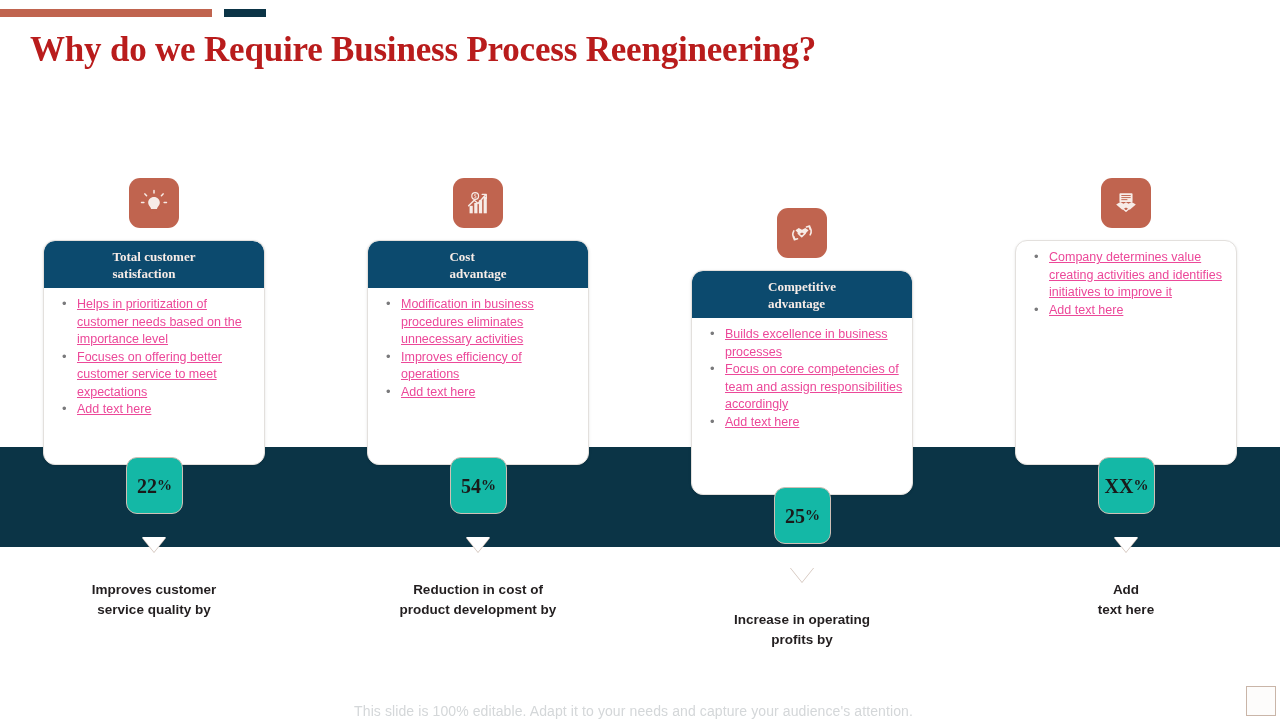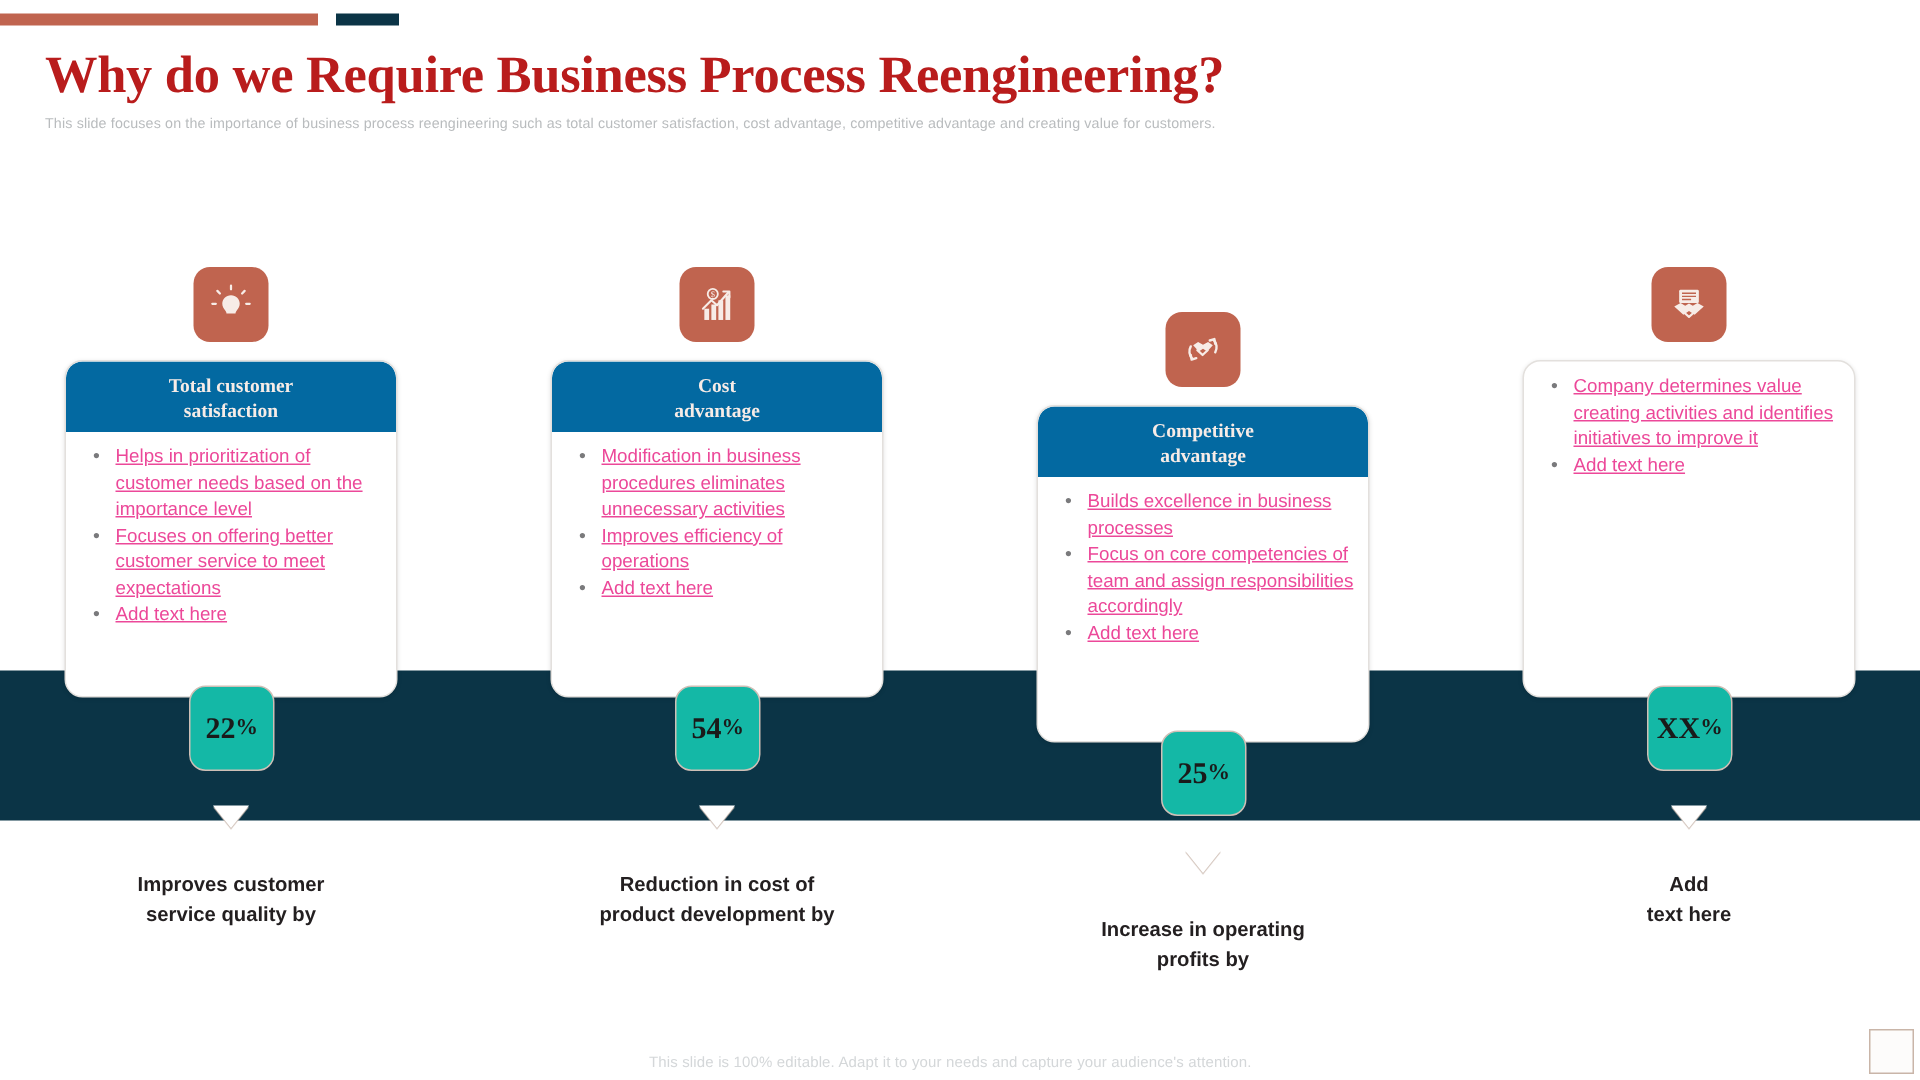--- a/index.html
+++ b/index.html
@@ -105,26 +105,25 @@
     height: 225px;
     background: #ffffff;
     border: 1px solid #e3e0dd;
     border-radius: 12px;
     box-shadow: 0 1px 3px rgba(0,0,0,0.10);
     box-sizing: border-box;
     overflow: hidden;
   }
   .card-head {
     height: 47px;
-    background: #0369a1;
+    background: #0c4a6e;
     border-radius: 11px 11px 0 0;
     display: flex;
     align-items: center;
     justify-content: center;
-    text-align: center;
     padding: 0 8px;
     box-sizing: border-box;
   }
   .card-head-text {
     font-family: "Liberation Serif", serif;
     font-weight: bold;
     font-size: 13px;
     line-height: 17px;
     color: #f7ece7;
     white-space: pre-line;
@@ -208,42 +207,41 @@
     color: #231f20;
     white-space: pre-line;
   }
 
   
   .footer-note {
     position: absolute;
     left: 0; top: 703px;
     width: 1267px;
     text-align: center;
-    font-size: 10px;
+    font-size: 14px;
     color: #d4d7d9;
     letter-spacing: 0.1px;
   }
   .corner-square {
     position: absolute;
     right: 4px; bottom: 4px;
     width: 30px; height: 30px;
     border: 1px solid #c9b5a8;
     background: #fdfcfb;
     box-sizing: border-box;
   }
 </style>
 </head>
 <body>
 
 <div class="accent-bar-primary"></div>
 <div class="accent-bar-secondary"></div>
 
 <div class="header">
   <h1 class="page-title">Why do we Require Business Process Reengineering?</h1>
-  <p class="page-subtitle">This slide focuses on the importance of business process reengineering such as total customer satisfaction, cost advantage, competitive advantage and creating value for customers.</p>
 </div>
 
 <div class="navy-band"></div>
 
 <div class="columns">
 
   <div class="column col-0">
     <div class="icon-tile">
       <svg width="30" height="30" viewBox="0 0 32 32" fill="none" stroke="#f7ece7" stroke-width="1.5" stroke-linecap="round">
         <path d="M16 9.5c-3.6 0-6.2 2.7-6.2 6 0 2.2 1.1 3.5 2.1 4.7.6.8.9 1.4.9 2.2h6.4c0-.8.3-1.4.9-2.2 1-1.2 2.1-2.5 2.1-4.7 0-3.3-2.6-6-6.2-6z" fill="#f7ece7" stroke="none"></path>

